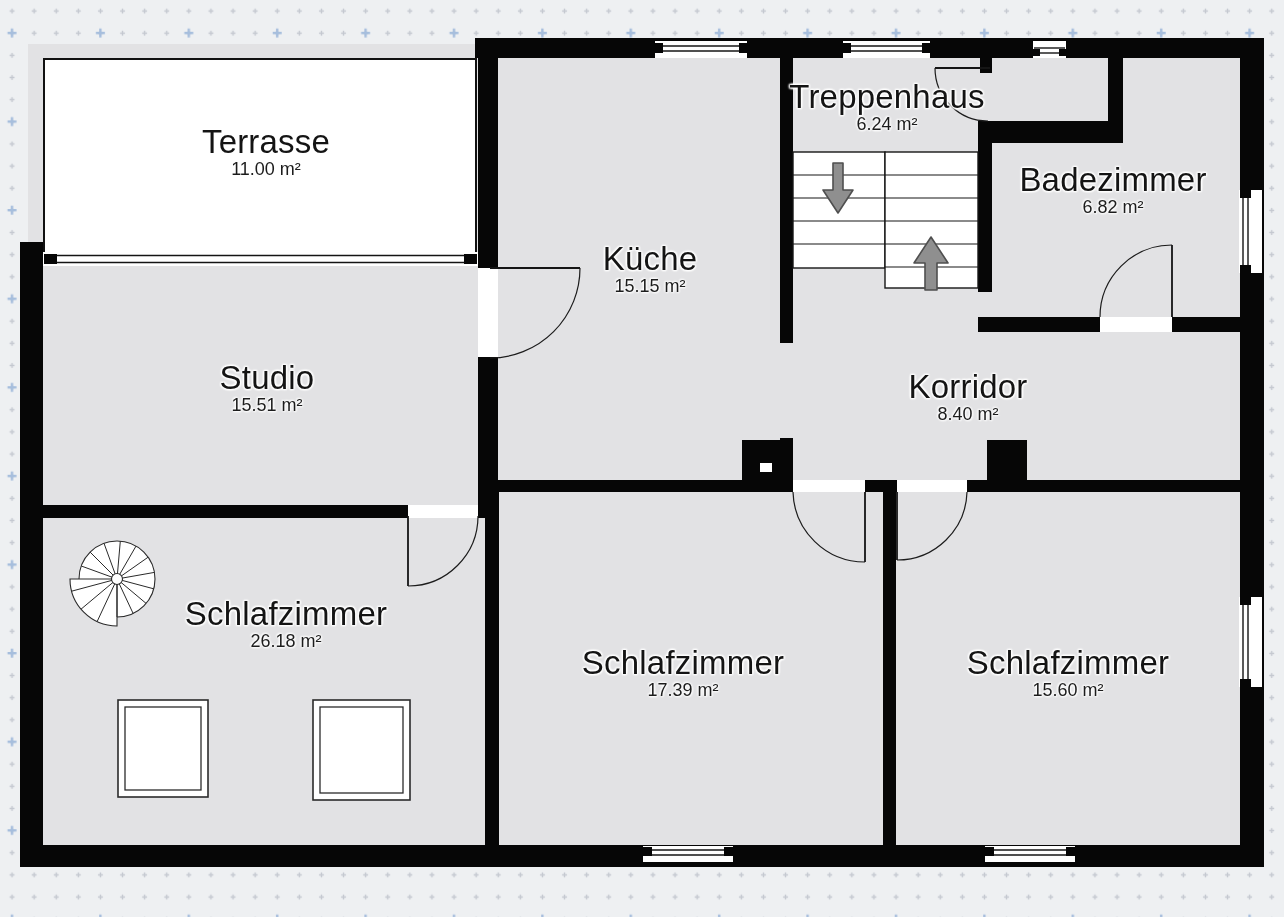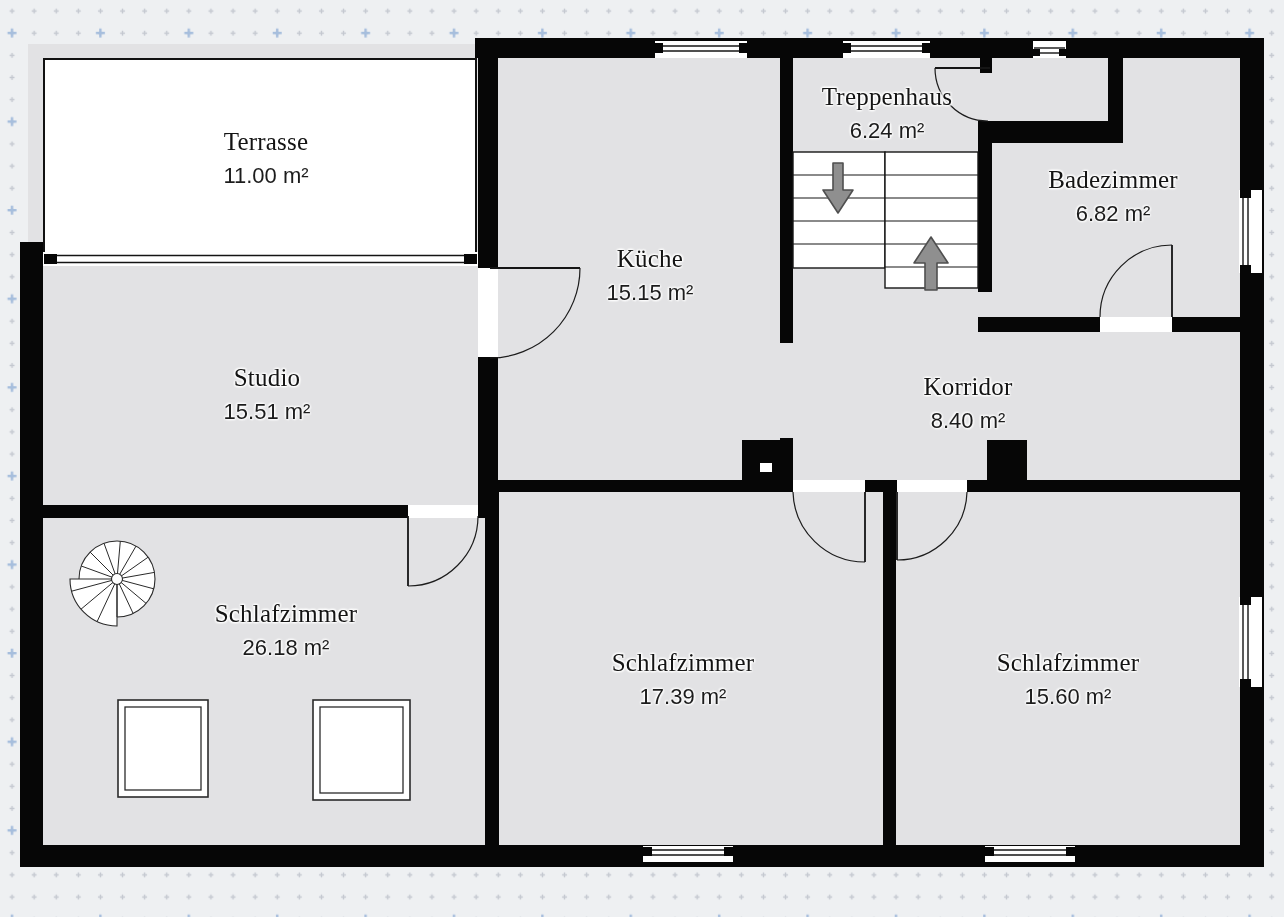--- a/index.html
+++ b/index.html
@@ -8,26 +8,25 @@
     background:#eef0f2;
     font-family:"Liberation Sans", sans-serif;
   }
   #grid-layer{position:absolute;left:0;top:0;z-index:0;}
   #plan-layer{position:absolute;left:0;top:0;z-index:1;}
   .room-label{
     position:absolute;z-index:2;transform:translateX(-50%);
     text-align:center;color:#141414;white-space:nowrap;
   }
   .room-name{
-    font-size:25px;line-height:29px;font-weight:400;letter-spacing:.2px;
+    font-size:33px;line-height:29px;font-weight:400;letter-spacing:.2px;
     text-shadow:0 0 3px #fff,0 0 3px #fff,1px 1px 2px #fff,-1px -1px 2px #fff,1px -1px 2px #fff,-1px 1px 2px #fff;
-    font-family:Liberation Serif, serif;
   }
   .room-area{
-    font-size:22px;line-height:20px;margin-top:10px;color:#1c1c1c;
+    font-size:18px;line-height:20px;margin-top:3px;color:#1c1c1c;
     text-shadow:0 0 3px #fff,0 0 3px #fff,1px 1px 2px #fff,-1px -1px 2px #fff;
   }
   .wall{fill:#060606;}
   .floor{fill:#e2e2e4;}
   .terrace{fill:#ffffff;stroke:#111;stroke-width:2;}
   .win{fill:#ffffff;}
   .winline{stroke:#141414;stroke-width:1.4;}
   .wincap{fill:#060606;}
   .gap{fill:#ffffff;}
   .doorline{stroke:#151515;stroke-width:1.8;fill:none;}

